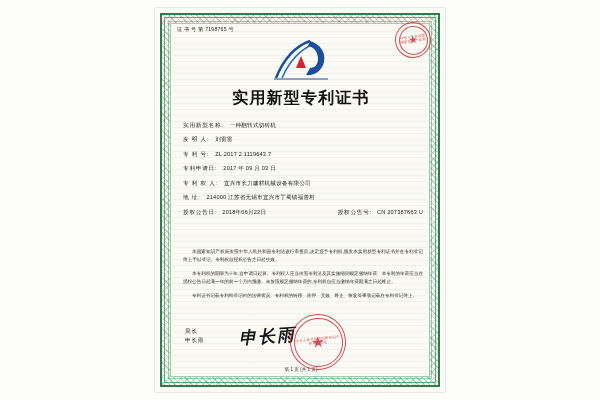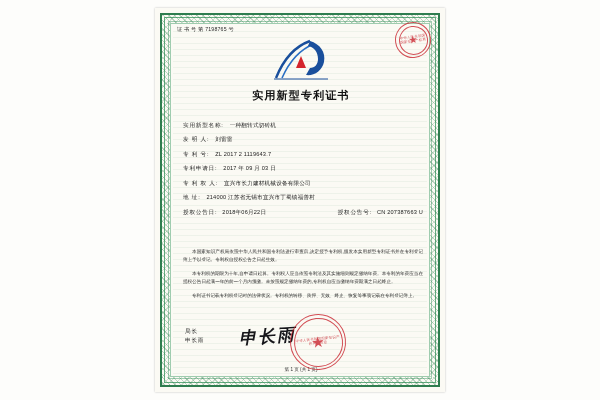--- a/index.html
+++ b/index.html
@@ -63,21 +63,21 @@
   
   .emblem{
     position:absolute;left:50%;top:12px;
     transform:translateX(-50%);
     width:62px;height:42px;
   }
   .title{
     position:absolute;left:0;right:0;top:62px;
     text-align:center;
     font-family:"DejaVu Sans", sans-serif;
-    font-size:11px;font-weight:bold;color:#111;
+    font-size:16px;font-weight:bold;color:#111;
     letter-spacing:1.2px;
   }
   .fields{
     position:absolute;left:6px;right:2px;top:96px;
   }
   .row{
     display:flex;align-items:flex-start;
     font-size:5.6px;color:#1c1c1c;
     line-height:1.25;
     margin-bottom:7.5px;

